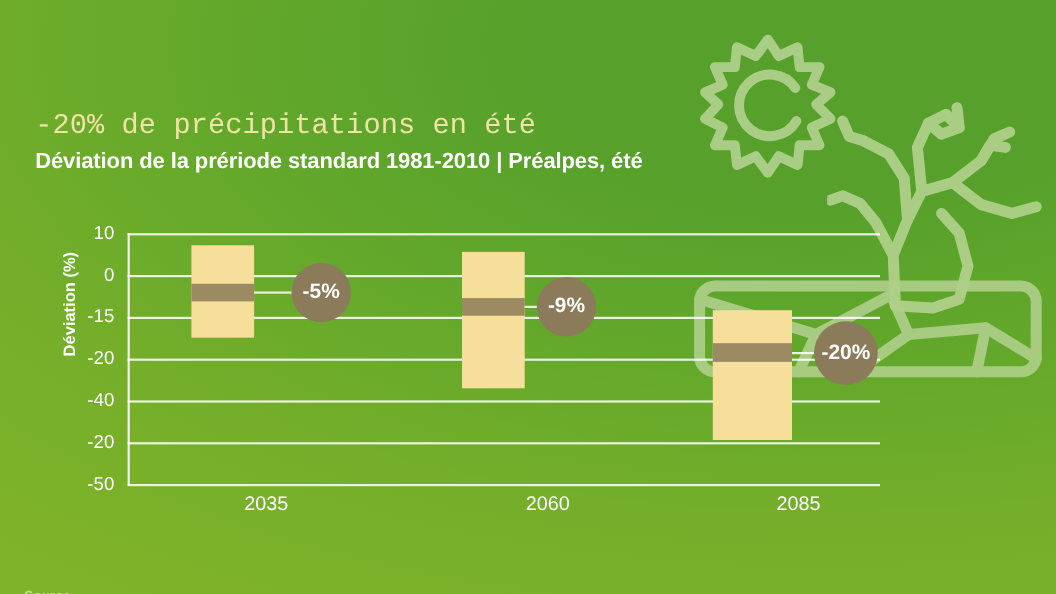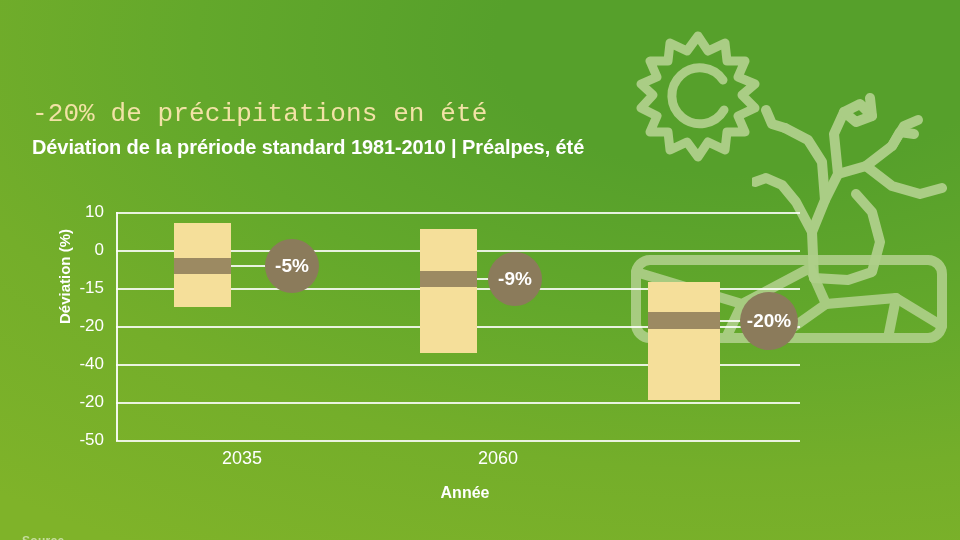--- a/index.html
+++ b/index.html
@@ -178,19 +178,19 @@
 
     <div class="bar-group">
       <div class="bar-range" style="left:648px;top:282px;width:72px;height:118px;"></div>
       <div class="bar-median" style="left:648px;top:312px;width:72px;height:17px;"></div>
       <div class="whisker" style="left:720px;top:320px;width:62px;"></div>
       <div class="callout callout-xl" style="left:722px;top:292px;">-20%</div>
     </div>
 
     <div class="xtick" style="left:142px">2035</div>
     <div class="xtick" style="left:398px">2060</div>
+    <div class="xtick" style="left:626px">2085</div>
 
-    <div id="xlabel">Année</div>
   </div>
 
   <div id="bottom-sliver">Source</div>
 
 </div>
 
 </body></html>

